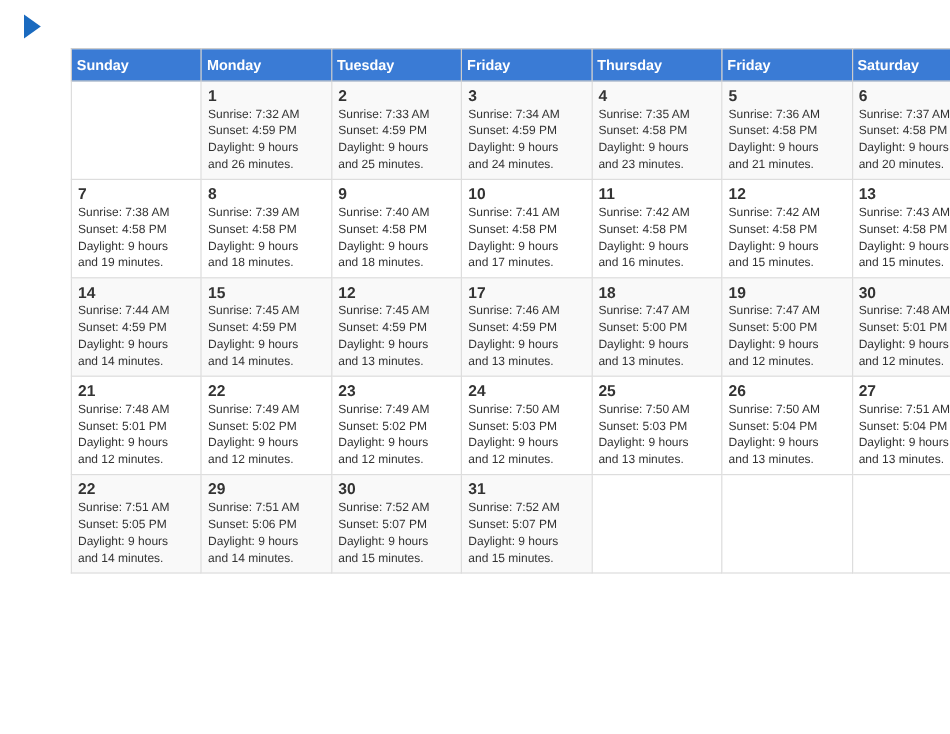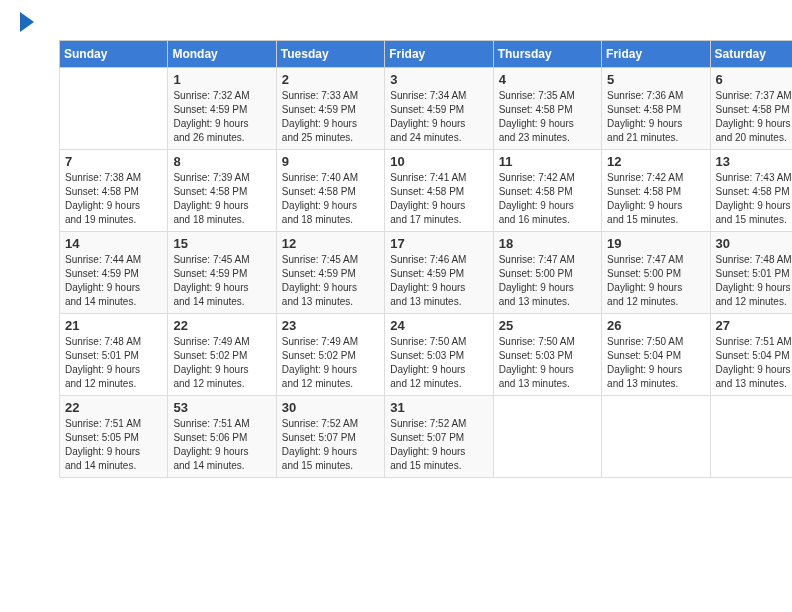--- a/index.html
+++ b/index.html
@@ -238,21 +238,21 @@
           <div class="day-number">27</div>
           <div class="day-info">Sunrise: 7:51 AM<br>Sunset: 5:04 PM<br>Daylight: 9 hours<br>and 13 minutes.</div>
         </td>
       </tr>
       <tr>
         <td>
           <div class="day-number">22</div>
           <div class="day-info">Sunrise: 7:51 AM<br>Sunset: 5:05 PM<br>Daylight: 9 hours<br>and 14 minutes.</div>
         </td>
         <td>
-          <div class="day-number">53</div>
+          <div class="day-number">29</div>
           <div class="day-info">Sunrise: 7:51 AM<br>Sunset: 5:06 PM<br>Daylight: 9 hours<br>and 14 minutes.</div>
         </td>
         <td>
           <div class="day-number">30</div>
           <div class="day-info">Sunrise: 7:52 AM<br>Sunset: 5:07 PM<br>Daylight: 9 hours<br>and 15 minutes.</div>
         </td>
         <td>
           <div class="day-number">31</div>
           <div class="day-info">Sunrise: 7:52 AM<br>Sunset: 5:07 PM<br>Daylight: 9 hours<br>and 15 minutes.</div>
         </td>

